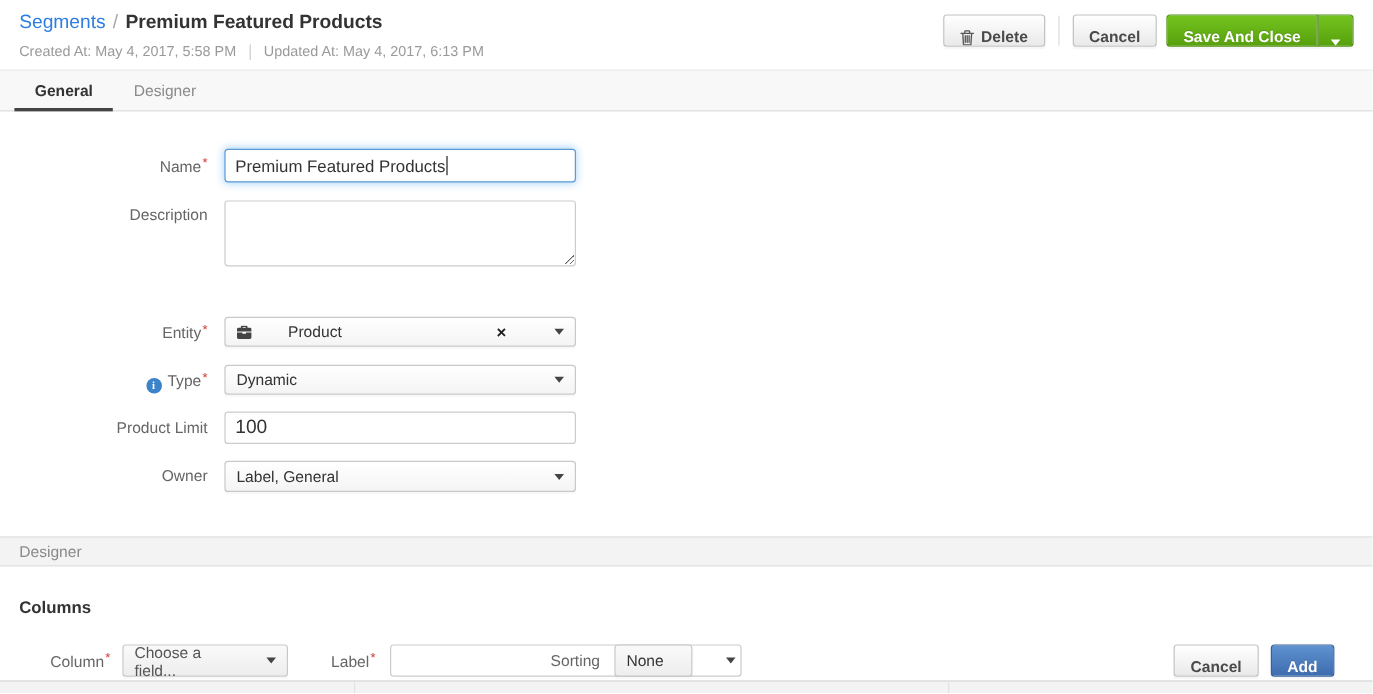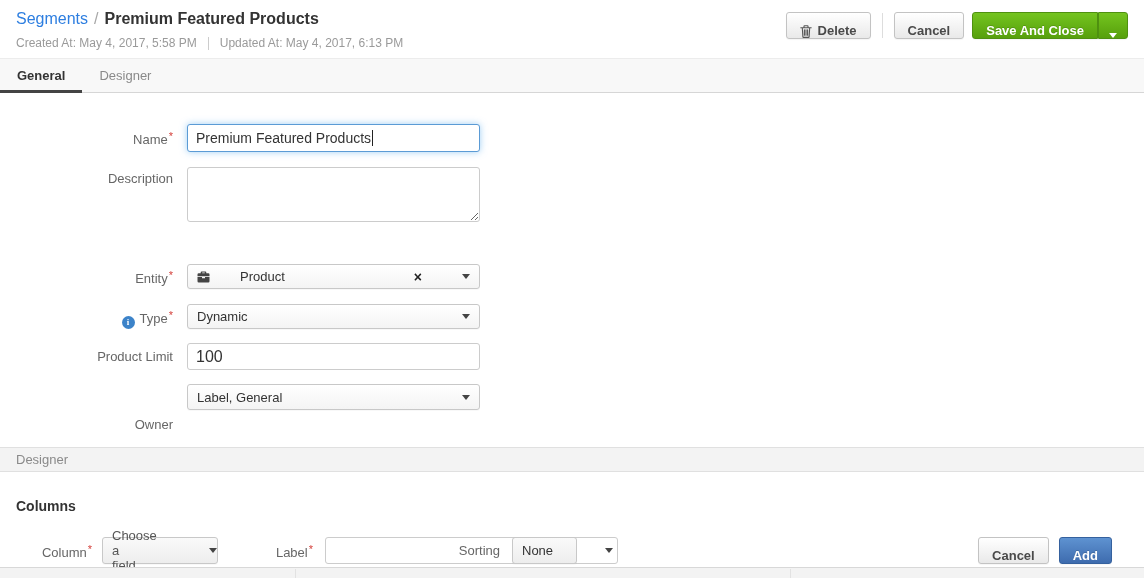--- a/index.html
+++ b/index.html
@@ -28,21 +28,21 @@
   .split .main { border-radius:3px 0 0 3px; }
   .split .caret-part { border-radius:0 3px 3px 0; border-left:1px solid var(--green-border); width:30px; padding:0; }
   .caret { width:0; height:0; border-left:4px solid transparent; border-right:4px solid transparent; border-top:5px solid #444; }
   .btn-green .caret { border-top-color:#fff; }
   .btn-blue { background:linear-gradient(var(--blue-top),var(--blue-bottom));
               border:1px solid var(--blue-border); color:#fff; text-shadow:0 -1px 0 rgba(0,0,0,0.15); }
 
   
   .tabbar { position:absolute; top:58px; left:0; right:0; height:35px; background:#f8f8f8;
             border-top:1px solid #ececec; border-bottom:1px solid #d6d6d6; }
-  .tabs { display:flex; height:100%; }
+  .tabs { display:flex; height:100%; padding-left:12px; }
   .tab { position:relative; display:flex; align-items:center; padding:0 17px; font-size:13px;
          color:#8a8a8a; cursor:pointer; }
   .tab.active { color:#333; font-weight:bold; }
   .tab.active::after { content:""; position:absolute; left:0; right:0; bottom:-1px; height:3px;
                        background:var(--tab-active-underline); }
 
   
   .form { position:absolute; top:93px; left:0; right:0; height:354px; background:#fff; }
   .flabel { position:absolute; left:0; width:173px; text-align:right; font-size:13px; color:var(--label-text); }
   .req { color:var(--required); font-size:11px; vertical-align:4px; margin-left:1px; }
@@ -79,21 +79,21 @@
                  font-size:13px; color:#8a8a8a; line-height:23px; padding-left:16px; }
 
   
   .columns-heading { position:absolute; left:16px; top:498px; font-size:14px; font-weight:bold; color:#333; }
   .col-form { position:absolute; top:537px; left:0; right:0; height:27px; }
   .col-form .inline-label { position:absolute; top:6px; font-size:13px; color:var(--label-text); }
   .lbl-column { left:30px; width:62px; text-align:right; }
   .lbl-label  { left:254px; width:59px; text-align:right; }
   .lbl-sorting{ left:438px; width:62px; text-align:right; }
 
-  .choose-field { position:absolute; left:102px; top:0; width:116px; height:27px;
+  .choose-field { position:absolute; left:102px; top:0; width:138px; height:27px;
                   background:linear-gradient(#fafafa,#ededed); color:#555; }
   .label-input { position:absolute; left:325px; top:0; width:106px; height:27px; }
   .none-select { position:absolute; left:512px; top:0; width:65px; height:27px;
                  background:linear-gradient(#fafafa,#ededed); }
   .col-buttons { position:absolute; right:32px; top:0; display:flex; gap:10px; }
 
   .grid-head { position:absolute; top:567px; left:0; right:0; height:11px; background:#f3f3f3;
                border-top:1px solid #d8d8d8; }
   .grid-head .vsep { position:absolute; top:1px; bottom:0; width:1px; background:#e2e2e2; }
 </style>
@@ -185,21 +185,21 @@
       </div>
     </div>
 
     <label class="flabel" style="top:256px;">
       <span>Product Limit</span>
     </label>
     <div class="field" style="top:250px;">
       <input class="plain-input" value="100" style="">
     </div>
 
-    <label class="flabel" style="top:296px;margin-top:28px;">
+    <label class="flabel" style="top:296px;">
       <span>Owner</span>
     </label>
     <div class="field" style="top:291px;">
       <div class="select-box" style="height:26px;">
         <span>Label, General</span>
         <span class="grow"></span>
         <span class="caret"></span>
       </div>
     </div>
   </div>

